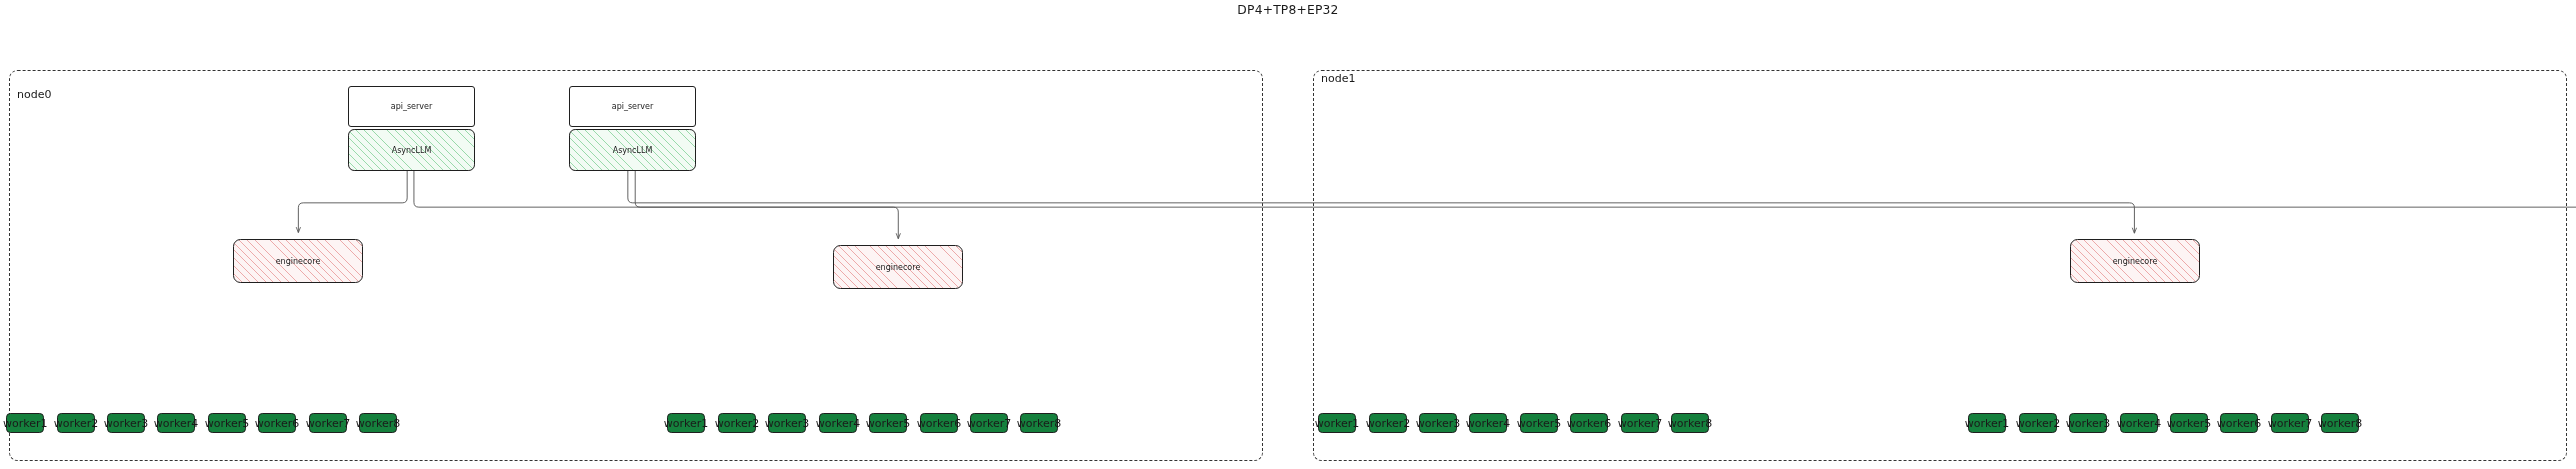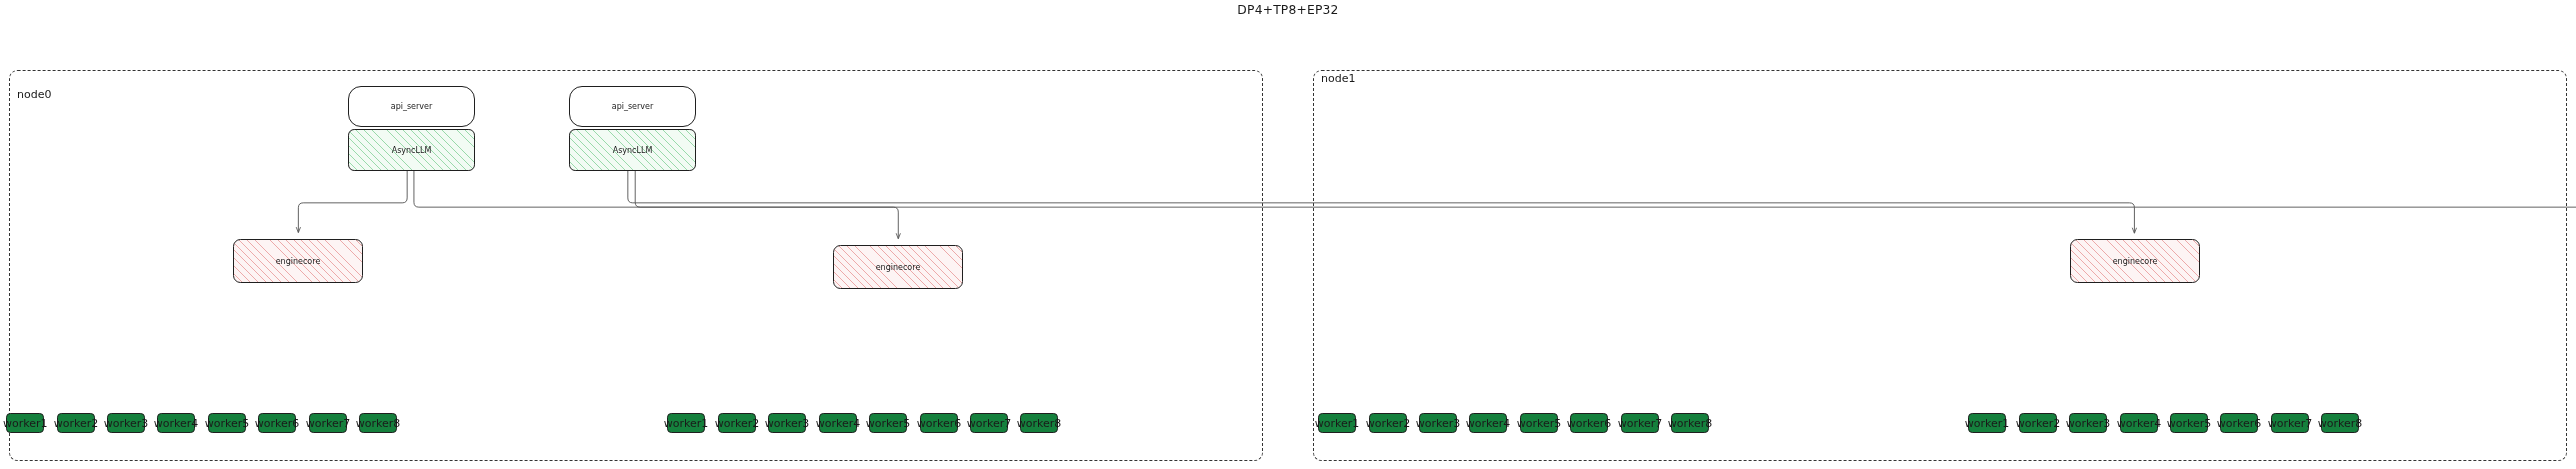--- a/index.html
+++ b/index.html
@@ -49,21 +49,21 @@
     display: flex;
     align-items: center;
     justify-content: center;
     font-size: 8px;
     color: #1a1a1a;
     background: #ffffff;
     white-space: nowrap;
     font-family: "DejaVu Sans", "Liberation Sans", sans-serif;
   }
   .box.api-server {
-    border-radius: 13px;
+    border-radius: 3px;
     background: #ffffff;
   }
   .box.asyncllm {
     border-radius: 6.2px;
     background-color: #f2fbf4;
     background-image: repeating-linear-gradient(
       45deg,
       rgba(80, 190, 110, 0.55) 0px,
       rgba(80, 190, 110, 0.55) 0.7px,
       rgba(0, 0, 0, 0) 0.7px,

